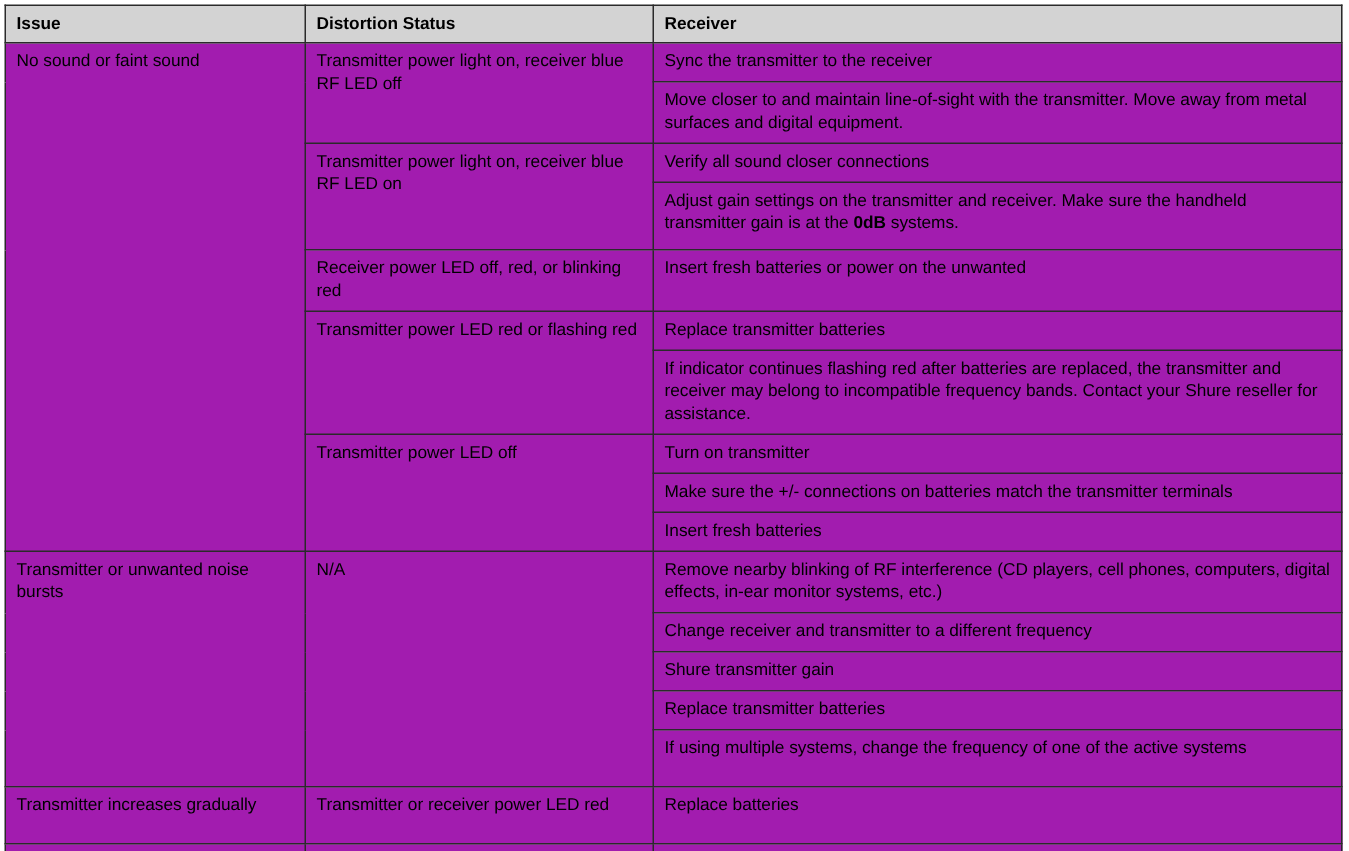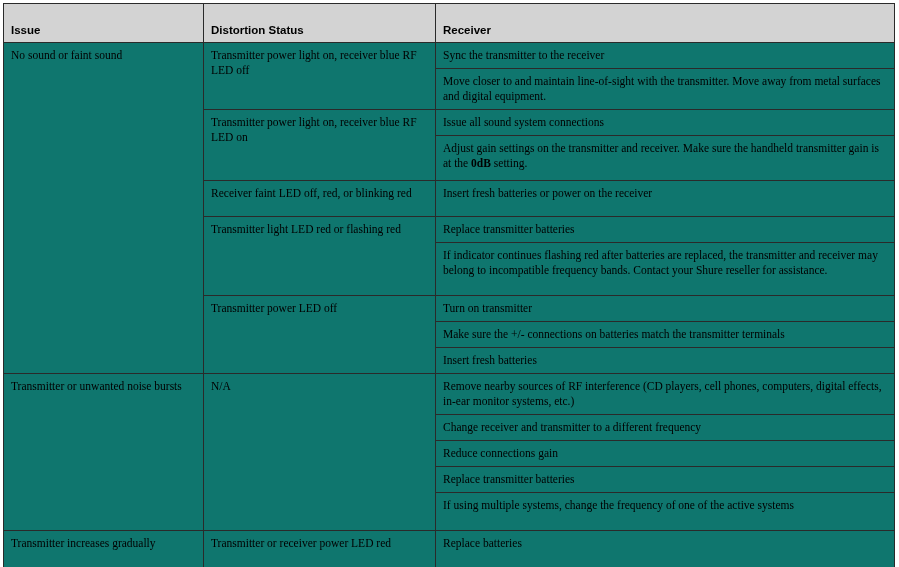--- a/index.html
+++ b/index.html
@@ -44,30 +44,29 @@
     line-height: 15px;
     padding: 5px 7px 5px 7px;
     box-sizing: border-box;
   }
 
   table.ts-table thead th {
     background: #d3d3d3;
     font-weight: bold;
     font-size: 11.5px;
     line-height: 14px;
-    padding-top: 19px;
+    padding-top: 5px;
     padding-bottom: 5px;
     height: 25px;
   }
 
   td.cell-issue,
   td.cell-indicator,
   td.cell-solution {
-    background: #0f766e;
-    font-family: Liberation Serif, serif;
+    background: #a21caf;
   }
 
   
   tr.h-23  td { height: 23px; }
   tr.h-36  td { height: 36px; }
   tr.h-45  td { height: 45px; }
   tr.h-22  td { height: 22px; }
   tr.h-25  td { height: 25px; }
   tr.h-41  td { height: 41px; }
   tr.h-53  td { height: 53px; margin-left: 36px; }
@@ -98,62 +97,62 @@
         <td class="cell-issue" rowspan="10">No sound or faint sound</td>
         <td class="cell-indicator" rowspan="2">Transmitter power light on, receiver blue RF LED off</td>
         <td class="cell-solution">Sync the transmitter to the receiver</td>
       </tr>
       <tr class="h-36">
         <td class="cell-solution">Move closer to and maintain line-of-sight with the transmitter. Move away from metal surfaces and digital equipment.</td>
       </tr>
 
       <tr class="h-23">
         <td class="cell-indicator" rowspan="2">Transmitter power light on, receiver blue RF LED on</td>
-        <td class="cell-solution">Issue all sound system connections</td>
+        <td class="cell-solution">Verify all sound closer connections</td>
       </tr>
       <tr class="h-45">
         <td class="cell-solution">
-          <span>Adjust gain settings on the transmitter and receiver. Make sure the handheld transmitter gain is at the </span><b class="em">0dB</b><span> setting.</span>
+          <span>Adjust gain settings on the transmitter and receiver. Make sure the handheld transmitter gain is at the </span><b class="em">0dB</b><span> systems.</span>
         </td>
       </tr>
 
       <tr class="h-36">
-        <td class="cell-indicator">Receiver faint LED off, red, or blinking red</td>
-        <td class="cell-solution">Insert fresh batteries or power on the receiver</td>
+        <td class="cell-indicator">Receiver power LED off, red, or blinking red</td>
+        <td class="cell-solution">Insert fresh batteries or power on the unwanted</td>
       </tr>
 
       <tr class="h-22">
-        <td class="cell-indicator" rowspan="2">Transmitter light LED red or flashing red</td>
+        <td class="cell-indicator" rowspan="2">Transmitter power LED red or flashing red</td>
         <td class="cell-solution">Replace transmitter batteries</td>
       </tr>
       <tr class="h-53">
         <td class="cell-solution">If indicator continues flashing red after batteries are replaced, the transmitter and receiver may belong to incompatible frequency bands. Contact your Shure reseller for assistance.</td>
       </tr>
 
       <tr class="h-23">
         <td class="cell-indicator" rowspan="3">Transmitter power LED off</td>
         <td class="cell-solution">Turn on transmitter</td>
       </tr>
       <tr class="h-25">
         <td class="cell-solution">Make sure the +/- connections on batteries match the transmitter terminals</td>
       </tr>
       <tr class="h-23">
         <td class="cell-solution">Insert fresh batteries</td>
       </tr>
 
       <tr class="h-41">
         <td class="cell-issue" rowspan="5">Transmitter or unwanted noise bursts</td>
         <td class="cell-indicator" rowspan="5">N/A</td>
-        <td class="cell-solution">Remove nearby sources of RF interference (CD players, cell phones, computers, digital effects, in-ear monitor systems, etc.)</td>
+        <td class="cell-solution">Remove nearby blinking of RF interference (CD players, cell phones, computers, digital effects, in-ear monitor systems, etc.)</td>
       </tr>
       <tr class="h-22">
         <td class="cell-solution">Change receiver and transmitter to a different frequency</td>
       </tr>
       <tr class="h-23">
-        <td class="cell-solution">Reduce connections gain</td>
+        <td class="cell-solution">Shure transmitter gain</td>
       </tr>
       <tr class="h-22">
         <td class="cell-solution">Replace transmitter batteries</td>
       </tr>
       <tr class="h-38">
         <td class="cell-solution">If using multiple systems, change the frequency of one of the active systems</td>
       </tr>
 
       <tr class="h-38">
         <td class="cell-issue">Transmitter increases gradually</td>

